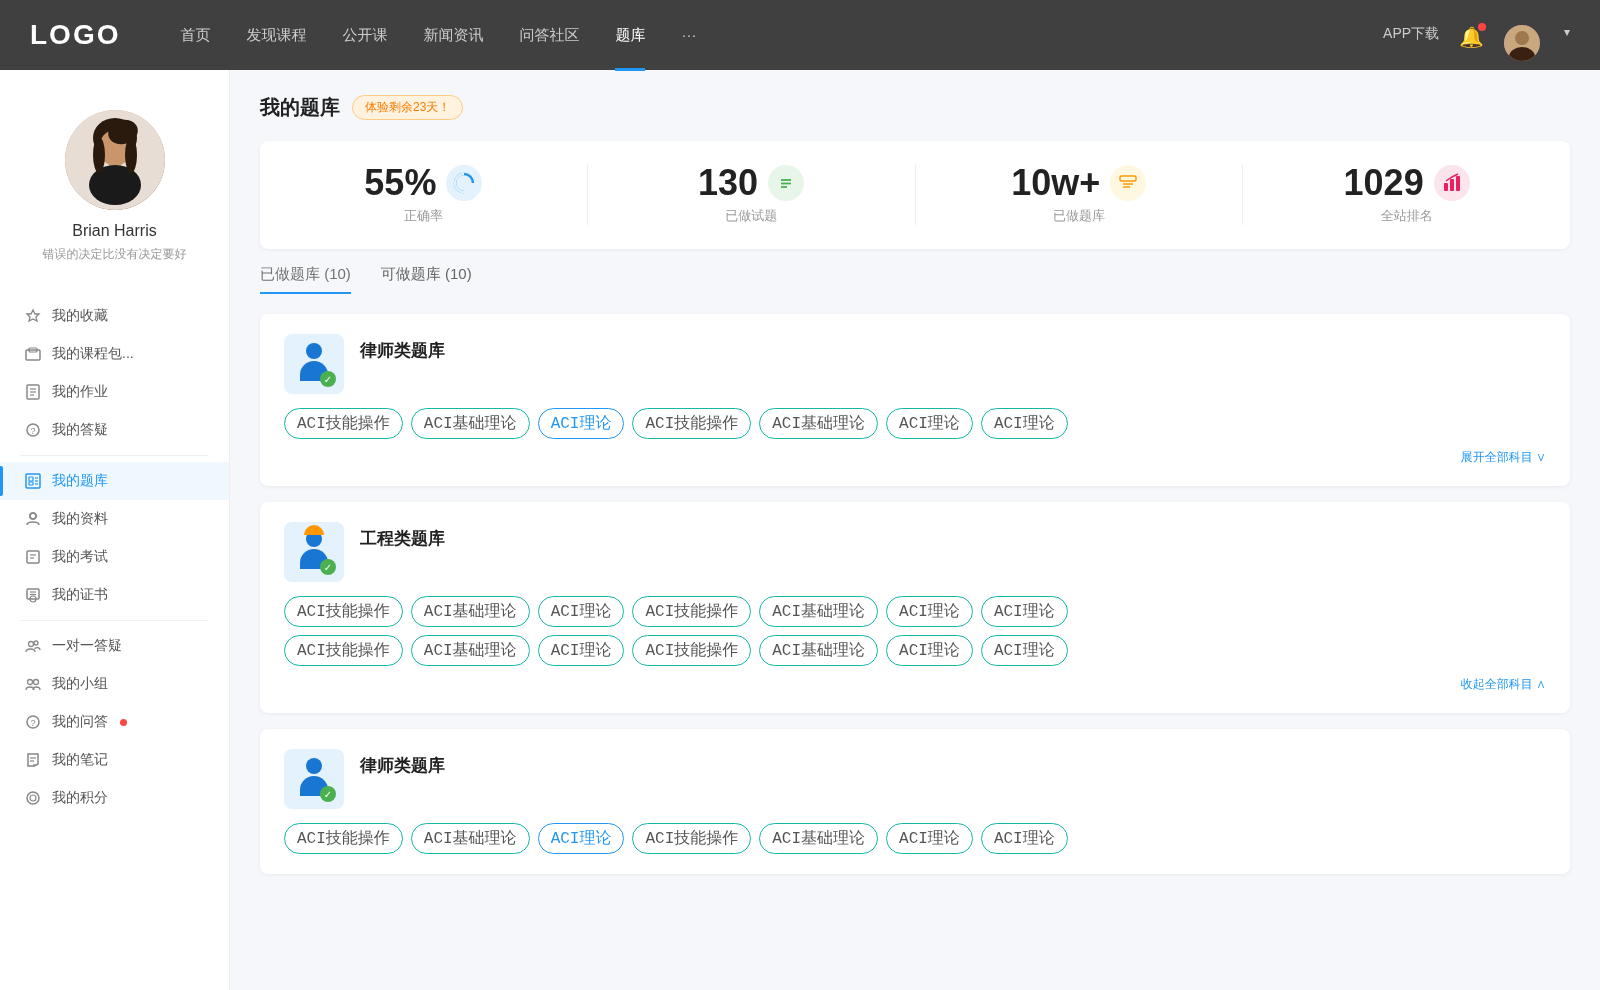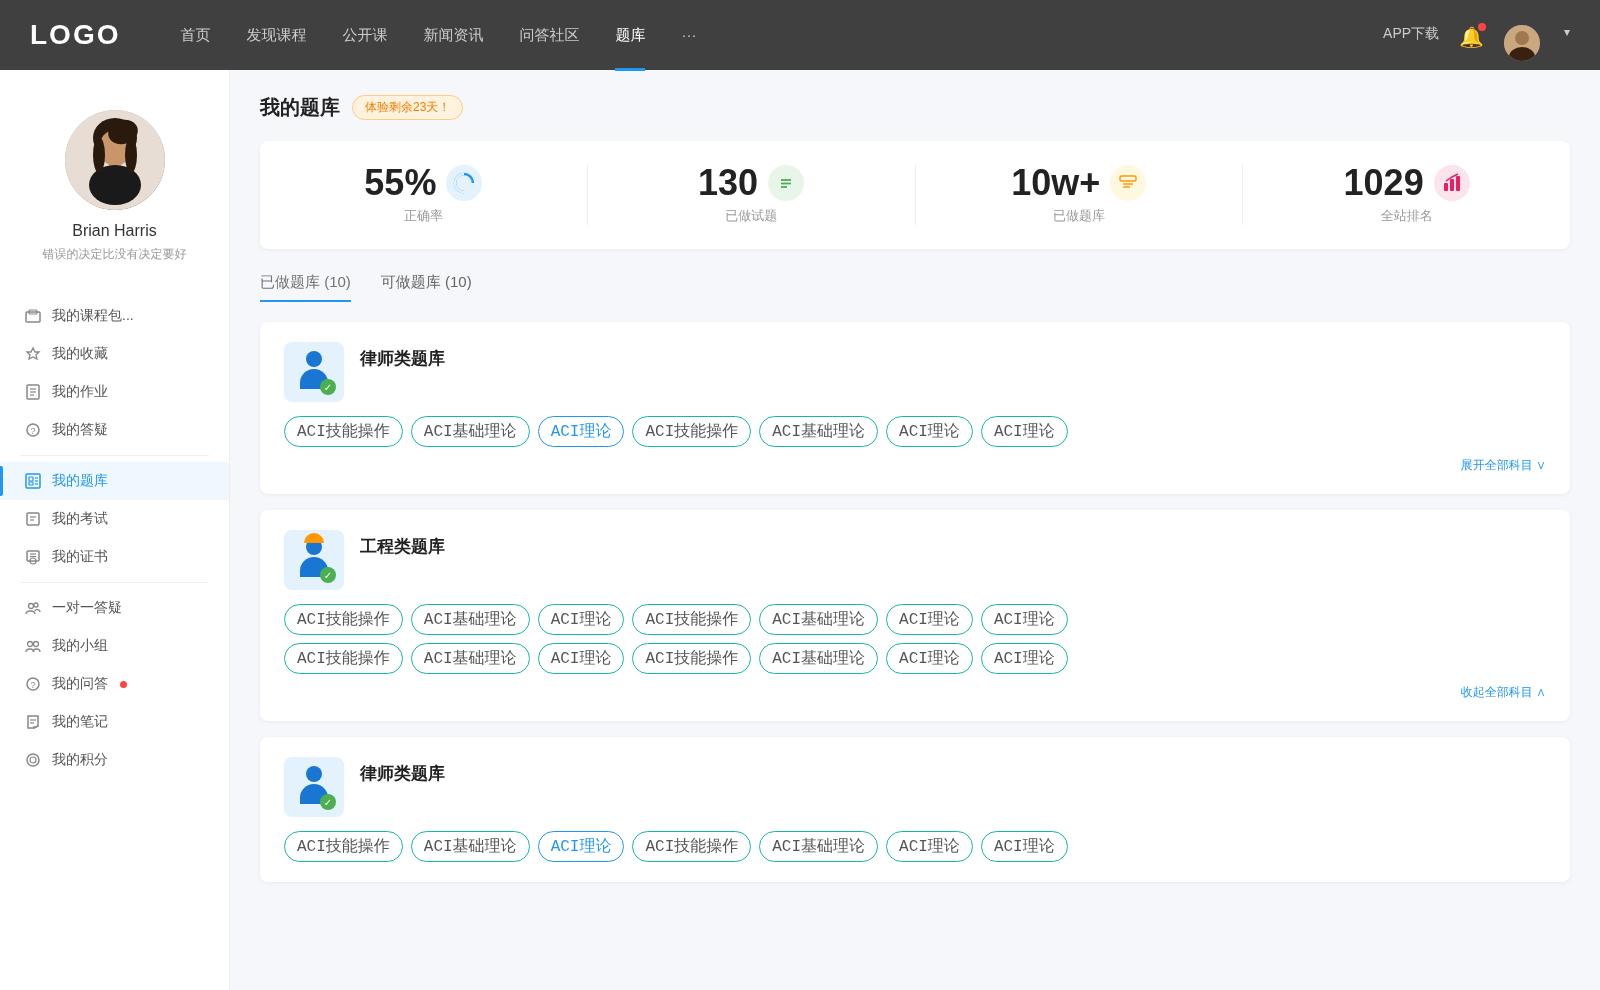--- a/index.html
+++ b/index.html
@@ -200,21 +200,21 @@
       padding: 3px 12px;
       font-size: 12px;
     }
 
     
     .stats-row {
       display: flex;
       background: white;
       border-radius: 8px;
       padding: 24px 0;
-      margin-bottom: 24px;
+      margin-bottom: 16px;
       box-shadow: 0 1px 4px rgba(0,0,0,0.06);
     }
     .stat-item {
       flex: 1;
       text-align: center;
       border-right: 1px solid #eee;
       padding: 0 20px;
     }
     .stat-item:last-child { border-right: none; }
     .stat-value-row {
@@ -433,34 +433,34 @@
       <span class="sidebar-name">Brian Harris</span>
       <span class="sidebar-motto">错误的决定比没有决定要好</span>
     </div>
 
     <div class="sidebar-menu">
 
 
       <div class="sidebar-menu-item">
         <span class="sidebar-menu-icon">
           <svg width="16" height="16" viewBox="0 0 16 16" fill="none">
+              <polygon points="8,2 10,6 14,6 11,9 12,13 8,11 4,13 5,9 2,6 6,6" stroke="#888" stroke-width="1.3" fill="none"></polygon>
+            </svg>
+        </span>
+        <span>我的收藏</span>
+      </div>
+
+      <div class="sidebar-menu-item">
+        <span class="sidebar-menu-icon">
+          <svg width="16" height="16" viewBox="0 0 16 16" fill="none">
               <rect x="1" y="4" width="14" height="10" rx="1" stroke="#888" stroke-width="1.5" fill="none"></rect>
               <rect x="4" y="2" width="8" height="4" rx="1" stroke="#888" stroke-width="1.2" fill="none"></rect>
             </svg>
         </span>
         <span>我的课程包...</span>
-      </div>
-
-      <div class="sidebar-menu-item">
-        <span class="sidebar-menu-icon">
-          <svg width="16" height="16" viewBox="0 0 16 16" fill="none">
-              <polygon points="8,2 10,6 14,6 11,9 12,13 8,11 4,13 5,9 2,6 6,6" stroke="#888" stroke-width="1.3" fill="none"></polygon>
-            </svg>
-        </span>
-        <span>我的收藏</span>
       </div>
 
       <div class="sidebar-menu-item">
         <span class="sidebar-menu-icon">
           <svg width="16" height="16" viewBox="0 0 16 16" fill="none">
               <rect x="2" y="1" width="12" height="14" rx="1" stroke="#888" stroke-width="1.5" fill="none"></rect>
               <line x1="5" y1="5" x2="11" y2="5" stroke="#888" stroke-width="1.2"></line>
               <line x1="5" y1="8" x2="11" y2="8" stroke="#888" stroke-width="1.2"></line>
               <line x1="5" y1="11" x2="9" y2="11" stroke="#888" stroke-width="1.2"></line>
             </svg>
@@ -486,20 +486,30 @@
               <rect x="4" y="4" width="4" height="4" rx="0.5" stroke="#2196f3" stroke-width="1.2" fill="none"></rect>
               <rect x="4" y="9" width="4" height="3" rx="0.5" stroke="#2196f3" stroke-width="1.2" fill="none"></rect>
               <line x1="10" y1="5" x2="13" y2="5" stroke="#2196f3" stroke-width="1.2"></line>
               <line x1="10" y1="8" x2="13" y2="8" stroke="#2196f3" stroke-width="1.2"></line>
               <line x1="10" y1="11" x2="13" y2="11" stroke="#2196f3" stroke-width="1.2"></line>
             </svg>
         </span>
         <span>我的题库</span>
       </div>
 
+      <div class="sidebar-menu-item">
+        <span class="sidebar-menu-icon">
+          <svg width="16" height="16" viewBox="0 0 16 16" fill="none">
+              <circle cx="8" cy="5" r="3" stroke="#888" stroke-width="1.5" fill="none"></circle>
+              <path d="M2 14 C2 10 14 10 14 14" stroke="#888" stroke-width="1.5" fill="none"></path>
+              <circle cx="8" cy="5" r="3" stroke="#888" stroke-width="1.5" fill="none"></circle>
+            </svg>
+        </span>
+        <span>我的资料</span>
+      </div>
 
       <div class="sidebar-menu-item">
         <span class="sidebar-menu-icon">
           <svg width="16" height="16" viewBox="0 0 16 16" fill="none">
               <rect x="2" y="2" width="12" height="12" rx="1" stroke="#888" stroke-width="1.5" fill="none"></rect>
               <line x1="5" y1="6" x2="11" y2="6" stroke="#888" stroke-width="1.2"></line>
               <line x1="5" y1="9" x2="9" y2="9" stroke="#888" stroke-width="1.2"></line>
             </svg>
         </span>
         <span>我的考试</span>

